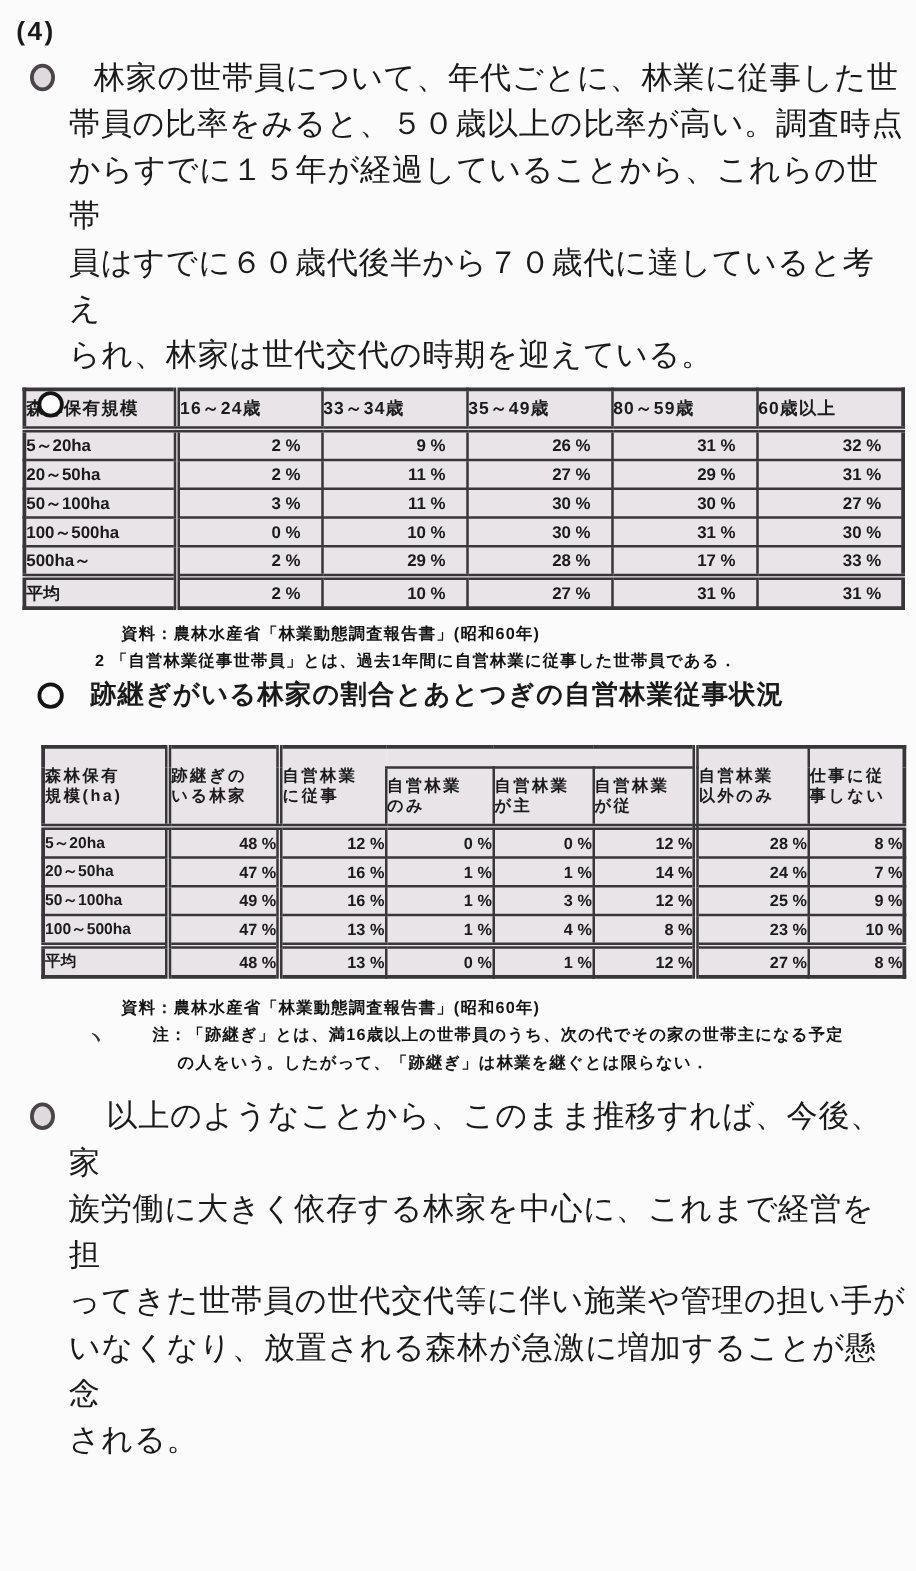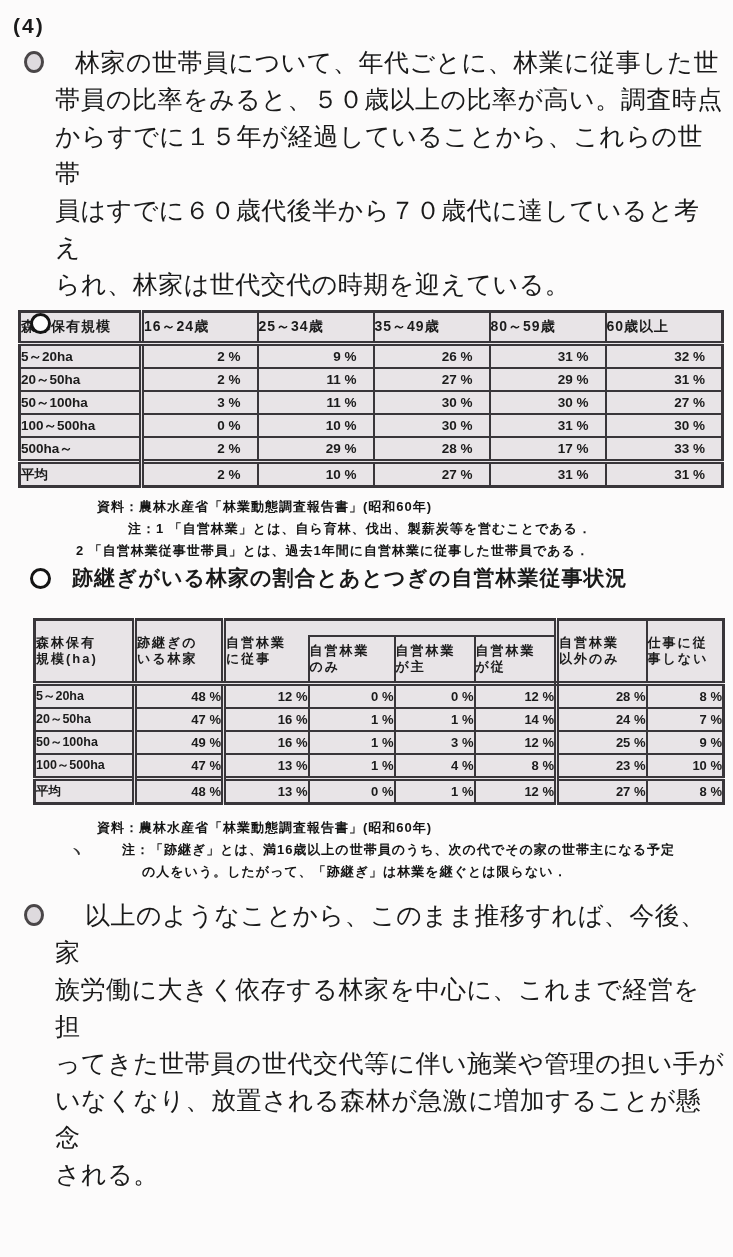--- a/index.html
+++ b/index.html
@@ -102,21 +102,21 @@
         <col style="width:116px">
         <col style="width:116px">
       <col style="width:116px">
         <col style="width:116px">
         <col style="width:117px">
     </colgroup>
     <thead>
       <tr>
         <th class="lab">森林保有規模</th>
         <th class="lab dbl-l">16～24歳</th>
-        <th class="lab">25～34歳</th>
+        <th class="lab">33～34歳</th>
         <th class="lab">35～49歳</th>
         <th class="lab">80～59歳</th>
         <th class="lab">60歳以上</th>
       </tr>
     </thead>
     <tbody>
       <tr>
         <td class="lab">5～20ha</td>
         <td class="num dbl-l">2 %</td>
         <td class="num">9 %</td>
@@ -162,21 +162,20 @@
         <td class="num">10 %</td>
         <td class="num">27 %</td>
         <td class="num">31 %</td>
         <td class="num">31 %</td>
       </tr>
     </tbody>
   </table>
 
   <div class="notes notes1">
     <div class="src">資料：農林水産省「林業動態調査報告書」(昭和60年)</div>
-    <div class="n1">注：1 「自営林業」とは、自ら育林、伐出、製薪炭等を営むことである．</div>
     <div class="n2">2 「自営林業従事世帯員」とは、過去1年間に自営林業に従事した世帯員である．</div>
   </div>
 
 
   <div class="section-heading h2">
     <span class="bullet head-bullet"></span>
     <span>跡継ぎがいる林家の割合とあとつぎの自営林業従事状況</span>
   </div>
 
   <table class="dtable t2">

